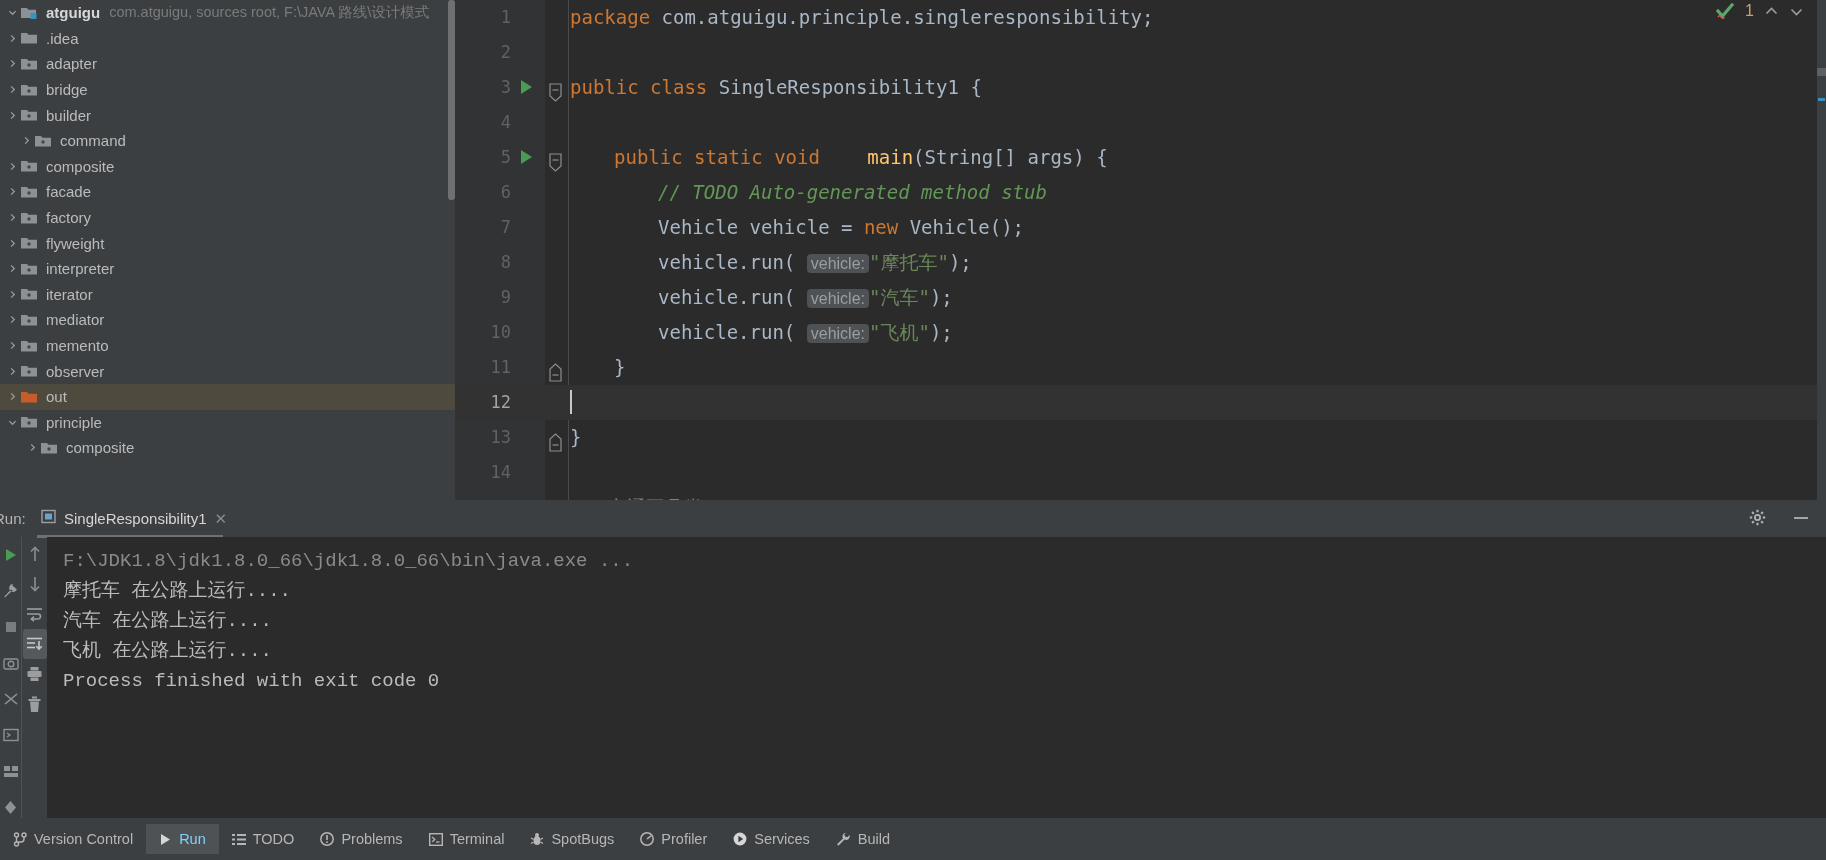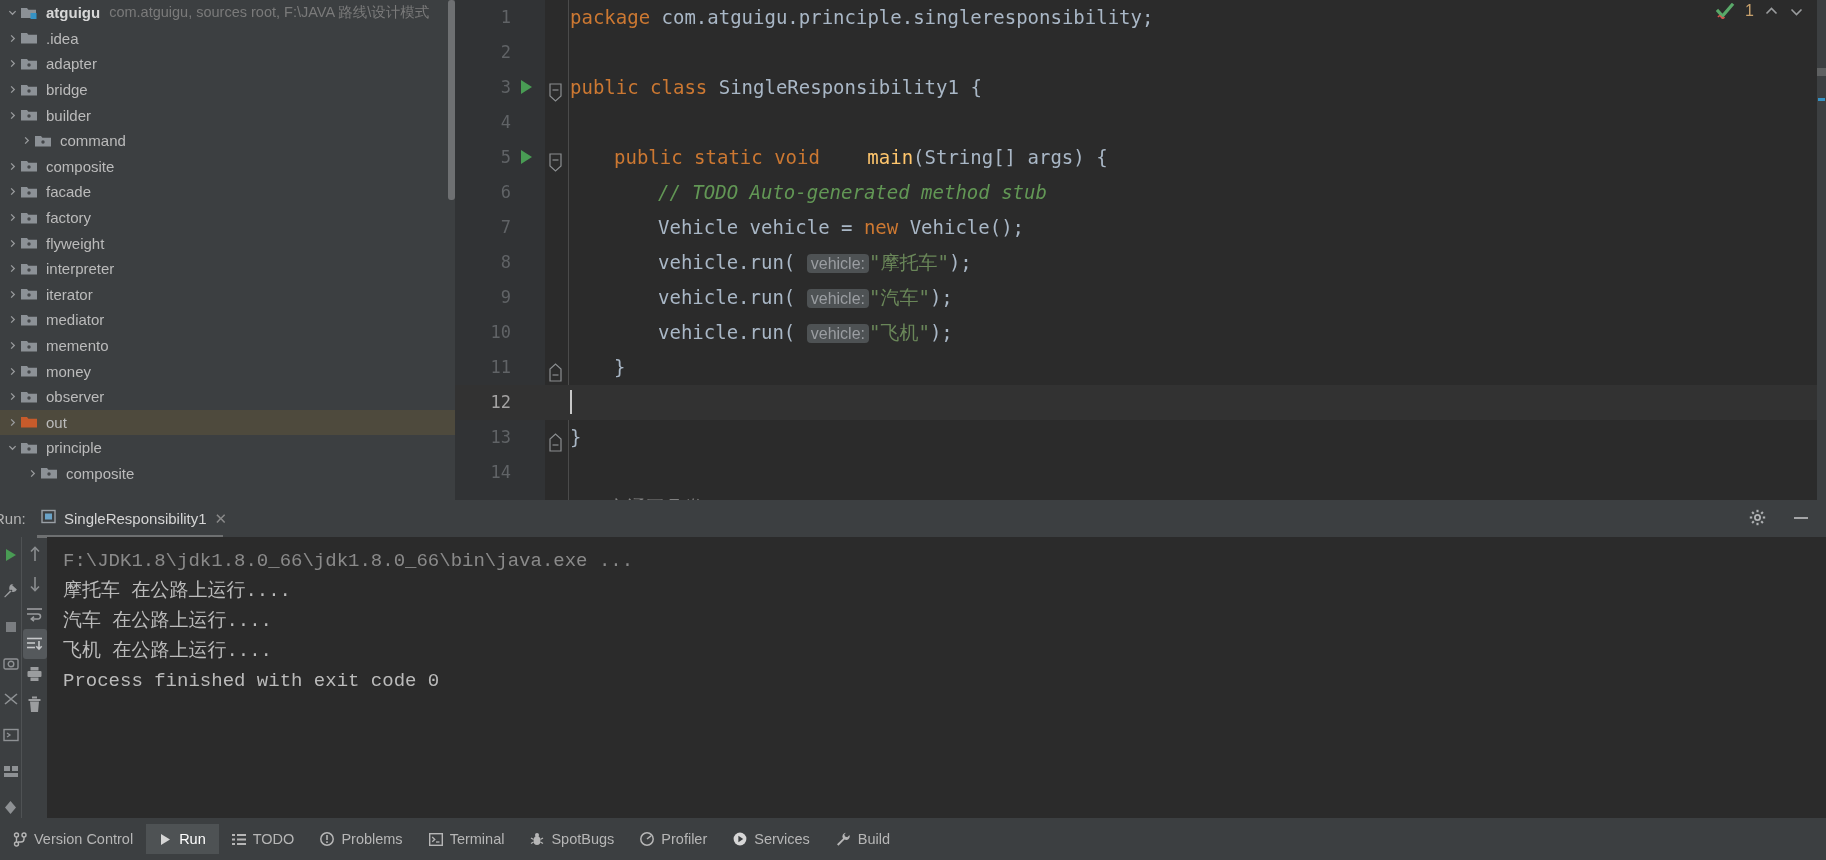--- a/index.html
+++ b/index.html
@@ -138,21 +138,21 @@
 
   
   #statusbar {
     position: absolute; left: 0; bottom: 6px; width: 100%; height: 30px;
     background: #3c3f41; display: flex; 
   }
   #statusbar .sb {
     display: flex; align-items: center; gap: 7px; height: 30px;
     padding: 0 13px; color: #b6b6b6; font-size: 14.5px; white-space: nowrap;
   }
-  #statusbar .sb.active { background: #4e5254; color: #ffffff; }
+  #statusbar .sb.active { background: #4e5254; color: #7dd3fc; }
   .sbicon { display: inline-flex; align-items: center; }
 </style>
 </head>
 <body>
 
 <div id="root">
 
   <div id="project-panel">
 
     <div class="tree-row root" style="padding-left:4px;">
@@ -319,32 +319,20 @@
           <span class="arrow">
             <svg width="9" height="9" viewBox="0 0 10 10">
               <path d="M3.5 1.5 L7 5 L3.5 8.5" stroke="#9a9c9e" stroke-width="1.4" fill="none"></path>
             </svg>
           </span>
           <span class="ficon"><svg width="20" height="16" viewBox="0 0 20 16">
               <path d="M1 3 h6 l1.4 1.7 H17 V13.5 H1 Z" fill="#8c9196"></path>
               <circle cx="9" cy="9" r="1.7" fill="#44474a"></circle>
             </svg></span>
           <span class="lbl">memento</span>
-        </div>
-        <div class="tree-row" style="padding-left: 4px;">
-          <span class="arrow">
-            <svg width="9" height="9" viewBox="0 0 10 10">
-              <path d="M3.5 1.5 L7 5 L3.5 8.5" stroke="#9a9c9e" stroke-width="1.4" fill="none"></path>
-            </svg>
-          </span>
-          <span class="ficon"><svg width="20" height="16" viewBox="0 0 20 16">
-              <path d="M1 3 h6 l1.4 1.7 H17 V13.5 H1 Z" fill="#8c9196"></path>
-              <circle cx="9" cy="9" r="1.7" fill="#44474a"></circle>
-            </svg></span>
-          <span class="lbl">money</span>
         </div>
         <div class="tree-row" style="padding-left: 4px;">
           <span class="arrow">
             <svg width="9" height="9" viewBox="0 0 10 10">
               <path d="M3.5 1.5 L7 5 L3.5 8.5" stroke="#9a9c9e" stroke-width="1.4" fill="none"></path>
             </svg>
           </span>
           <span class="ficon"><svg width="20" height="16" viewBox="0 0 20 16">
               <path d="M1 3 h6 l1.4 1.7 H17 V13.5 H1 Z" fill="#8c9196"></path>
               <circle cx="9" cy="9" r="1.7" fill="#44474a"></circle>

